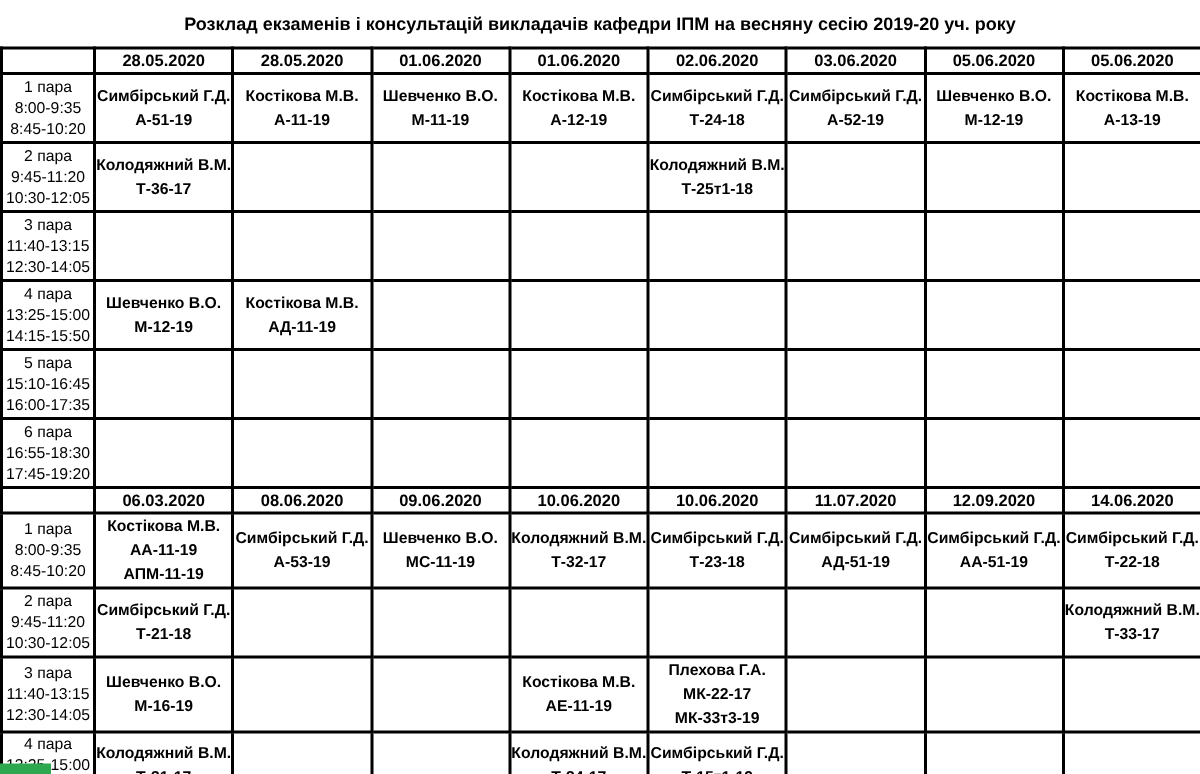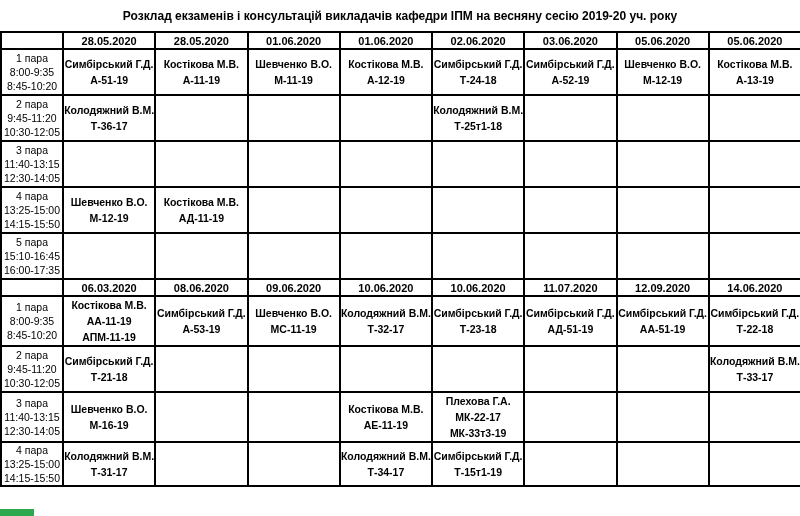--- a/index.html
+++ b/index.html
@@ -167,20 +167,35 @@
         </td>
         <td class="slot-cell"></td>
         <td class="slot-cell"></td>
         <td class="slot-cell"></td>
         <td class="slot-cell"></td>
         <td class="slot-cell"></td>
         <td class="slot-cell"></td>
         <td class="slot-cell"></td>
         <td class="slot-cell"></td>
       </tr>
+      <tr class="body-row">
+        <td class="period-cell">
+          <div class="ln">6 пара</div>
+          <div class="ln">16:55-18:30</div>
+          <div class="ln">17:45-19:20</div>
+        </td>
+        <td class="slot-cell"></td>
+        <td class="slot-cell"></td>
+        <td class="slot-cell"></td>
+        <td class="slot-cell"></td>
+        <td class="slot-cell"></td>
+        <td class="slot-cell"></td>
+        <td class="slot-cell"></td>
+        <td class="slot-cell"></td>
+      </tr>
       <tr class="date-row">
         <td></td>
         <td>06.03.2020</td>
         <td>08.06.2020</td>
         <td>09.06.2020</td>
         <td>10.06.2020</td>
         <td>10.06.2020</td>
         <td>11.07.2020</td>
         <td>12.09.2020</td>
         <td>14.06.2020</td>

